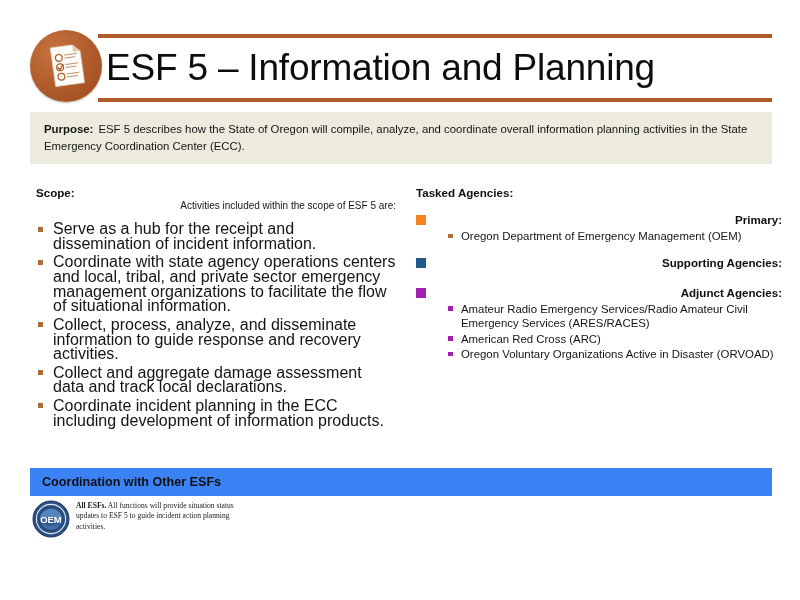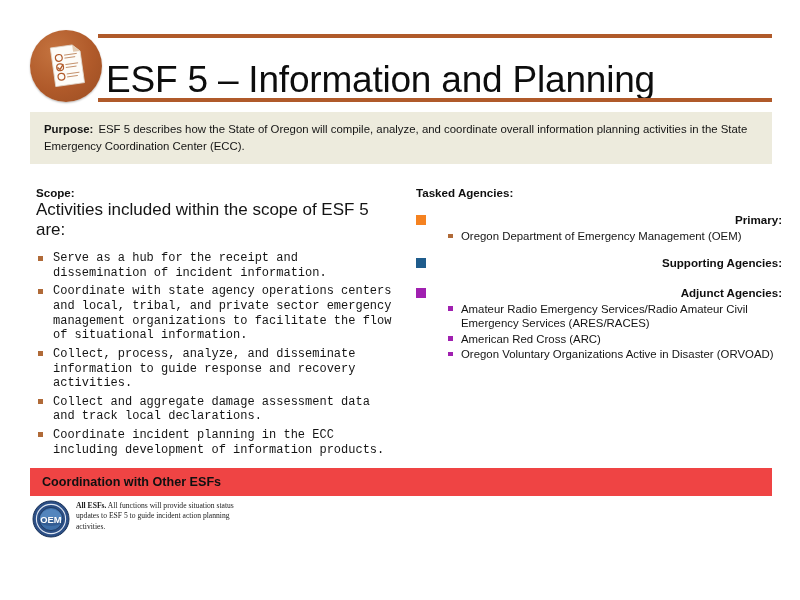--- a/index.html
+++ b/index.html
@@ -52,21 +52,21 @@
     left: 68px;
     width: 674px;
     height: 4px;
     background: #b05a2a;
   }
   .header-rule-top { top: 6px; }
   .header-rule-bottom { top: 70px; }
   .header-title {
     position: absolute;
     left: 76px;
-    top: 24px;
+    top: 12px;
     width: 666px;
     height: 56px;
     line-height: 56px;
     font-size: 37px;
     font-weight: 400;
     letter-spacing: -0.2px;
     color: #0d0d0d;
     white-space: nowrap;
   }
 
@@ -104,38 +104,38 @@
     width: 366px;
   }
 
   .section-heading {
     font-size: 11.6px;
     font-weight: bold;
     color: #0f0f0f;
     margin: 0 0 1px 0;
   }
   .section-sub {
-    font-size: 17px;
+    font-size: 10px;
     color: #141414;
     margin: 0 0 11px 0;
+    text-align: right;
   }
 
   ul.plain {
     list-style: none;
     margin: 0;
     padding: 0;
   }
   ul.plain > li {
     position: relative;
     padding-left: 17px;
-    font-size: 12px;
+    font-size: 16px;
     line-height: 14.8px;
     color: #141414;
     margin-bottom: 3.5px;
-    font-family: Liberation Mono, monospace;
   }
   ul.plain > li::before {
     content: "";
     position: absolute;
     left: 2px;
     top: 4.5px;
     width: 5px;
     height: 5px;
     background: #b06a38;
   }
@@ -191,21 +191,21 @@
     word-break: break-all;
   }
 
   
   .coord-bar {
     position: absolute;
     left: 30px;
     top: 468px;
     width: 742px;
     height: 28px;
-    background: #ef4444;
+    background: #3b82f6;
     box-sizing: border-box;
   }
   .coord-bar-label {
     position: absolute;
     left: 12px;
     top: 0;
     line-height: 28px;
     font-size: 12.6px;
     font-weight: bold;
     color: #101010;

